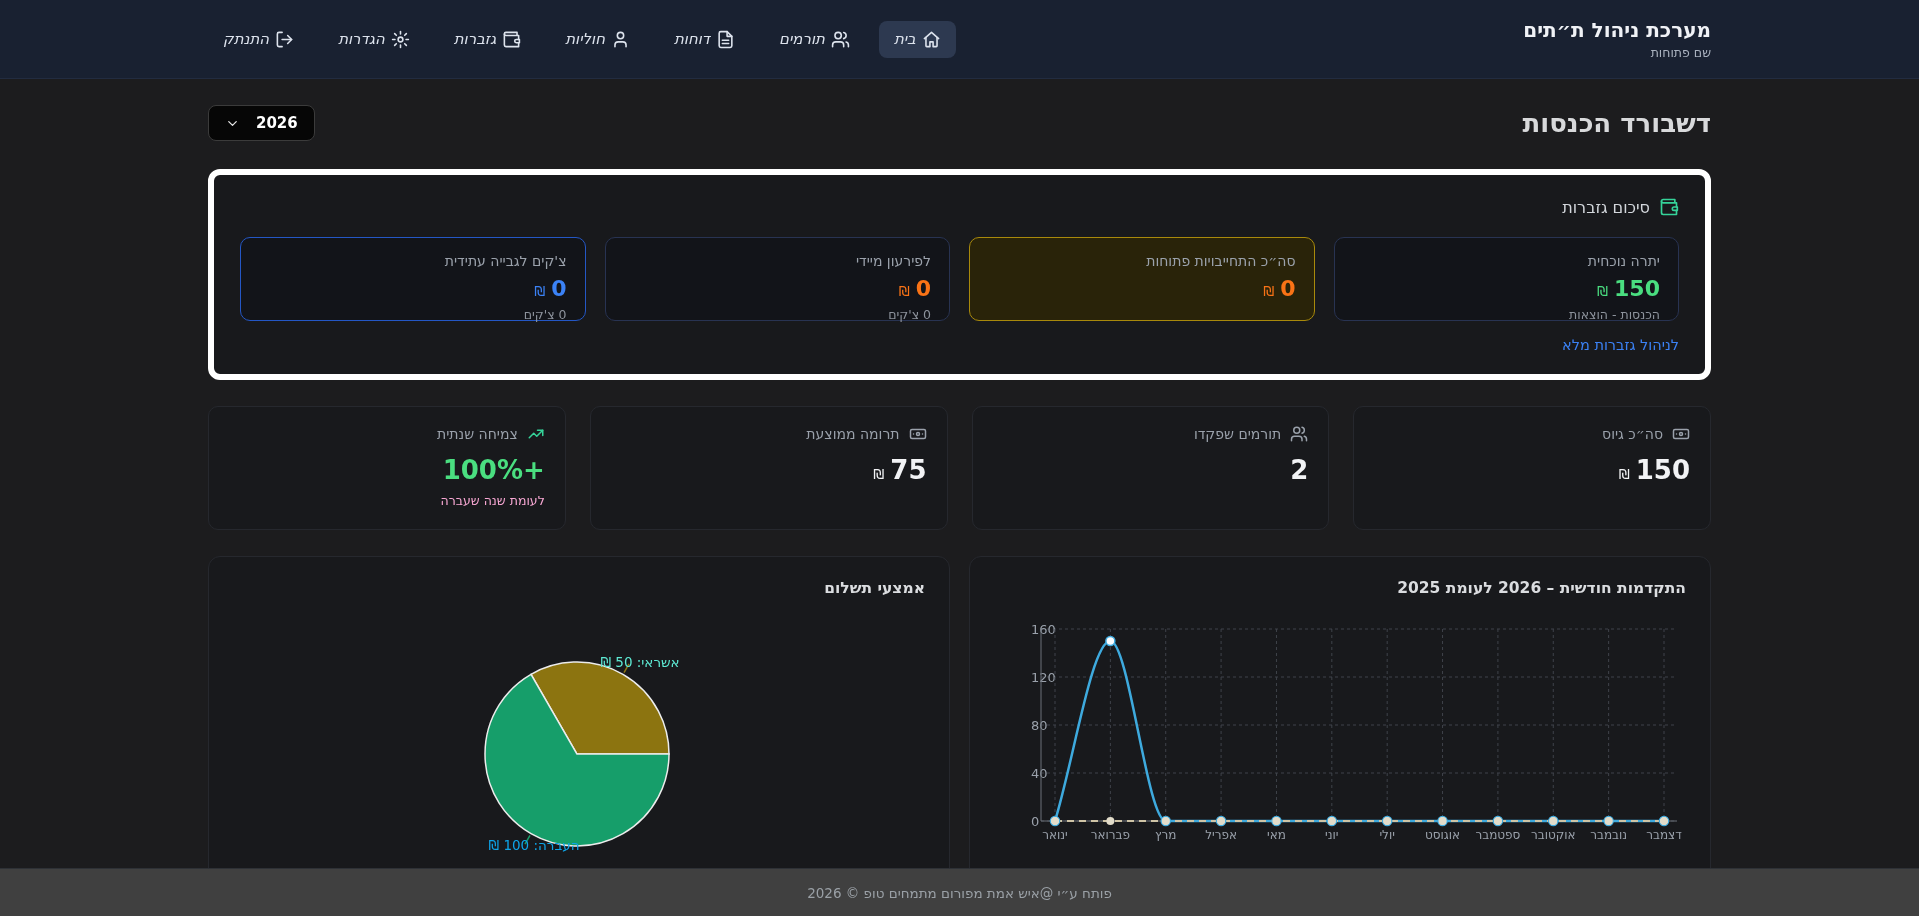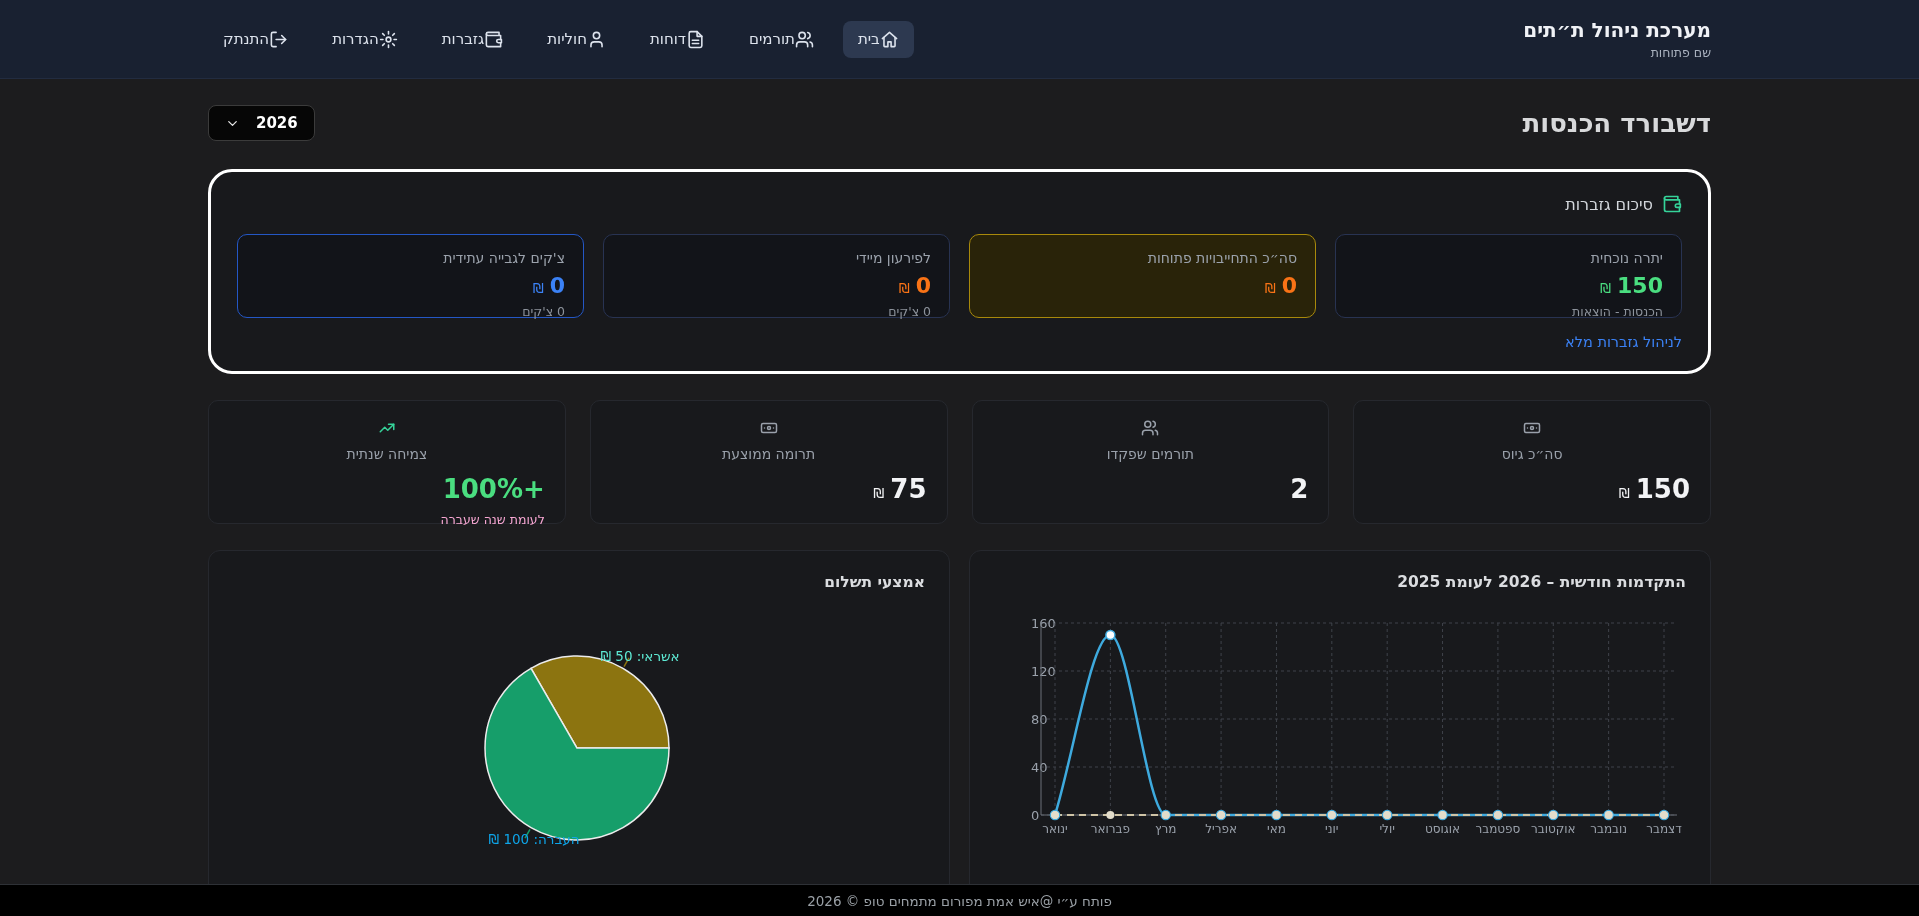--- a/index.html
+++ b/index.html
@@ -9,69 +9,69 @@
     background:#1c1c1e; color:#e5e7ea; position:relative;
   }
   .container { width:1503px; margin:0 auto; }
 
   
   .navbar { background:#192131; border-bottom:1px solid #222c40; }
   .nav-inner { display:flex; align-items:center; justify-content:space-between; height:78px; }
   .brand-title { font-size:20px; font-weight:bold; color:#f0f2f6; }
   .brand-sub { font-size:12.5px; color:#aab2bf; margin-top:3px; }
   .nav-items { display:flex; align-items:center; gap:14px; }
-  .nav-item { display:flex; align-items:center; gap:0; padding:9px 15px; border-radius:8px;
-              font-size:15px; color:#dde3ed; cursor:pointer; white-space:nowrap; }
+  .nav-item { display:flex; align-items:center; gap:6px; padding:9px 15px; border-radius:8px;
+              font-size:15px; color:#dde3ed; cursor:pointer; white-space:nowrap;font-style:italic; }
   .nav-item.active { background:#2d3950; }
   .ic { width:19px; height:19px; flex:0 0 auto; }
 
   
   .page-head { display:flex; align-items:center; justify-content:space-between; margin-top:26px; }
   .page-title { font-size:26px; font-weight:bold; color:#d8d9db; }
   .year-box { display:flex; align-items:center; gap:16px; background:#060606; border:1px solid #3b3b3b;
               border-radius:8px; padding:8px 16px; cursor:pointer; }
   .year-box .yr { font-size:15px; font-weight:bold; color:#ffffff; }
   .year-box .ic { width:15px; height:15px; color:#e8e8e8; }
 
   
-  .panel { background:#18191c; border:3px solid #ffffff; border-radius:24px; }
+  .panel { background:#18191c; border:6px solid #ffffff; border-radius:12px; }
   .treasury { margin-top:28px; padding:22px 26px 20px; }
   .panel-head { display:flex; align-items:center; gap:9px; font-size:16px; color:#d3d7dc; }
   .panel-head .ic { width:20px; height:20px; color:#35d399; }
   .tcards { display:grid; grid-template-columns:repeat(4,1fr); gap:19px; margin-top:20px; }
   .tcard { background:#121419; border:1px solid #283352; border-radius:10px; padding:15px 18px; height:84px; }
   .tcard.warning { background:#292309; border-color:#a8890b; }
   .tcard.blue { border-color:#2457c5; }
   .tcard .lbl { font-size:14px; color:#9ba2ac; }
   .valrow { direction:ltr; display:flex; justify-content:flex-end; align-items:baseline; gap:6px; margin-top:7px; }
   .valrow .cur { font-size:14px; }
   .valrow .num { font-size:22px; font-weight:bold; }
   .val-green { color:#4ade80; } .val-orange { color:#f97316; } .val-blue { color:#3b82f6; } .val-white { color:#f2f3f5; }
   .tcard .sub { font-size:12.5px; color:#8d939c; margin-top:6px; }
   .panel-link { display:inline-block; margin-top:16px; font-size:14.5px; color:#3b82f6; text-decoration:none; cursor:pointer; }
 
   
   .stats { display:grid; grid-template-columns:repeat(4,1fr); gap:24px; margin-top:26px; }
   .scard { background:#18191c; border:1px solid #26282e; border-radius:10px; padding:18px 20px; height:124px; }
-  .scard .head { display:flex; align-items:center; gap:9px; color:#9aa1ab; font-size:14px;flex-direction:column; }
+  .scard .head { display:flex; align-items:center; gap:9px; color:#9aa1ab; font-size:14px; }
   .scard .head .ic { width:18px; height:18px; }
   .scard.green .head .ic { color:#35d399; }
   .scard .valrow { margin-top:12px; }
   .scard .valrow .num { font-size:26px; }
   .scard .sub { font-size:12.5px; color:#f9a8d4; margin-top:8px; text-align:right; }
 
   
   .charts { display:grid; grid-template-columns:1fr 1fr; gap:19px; margin-top:26px; }
   .chart-panel { border:1px solid #26282e; border-radius:12px; padding:22px 24px; height:352px; overflow:hidden; position:relative; }
   .chart-title { font-size:15.5px; font-weight:600; color:#dbdde0; text-align:right; }
   .chart-body { margin-top:16px; position:relative; }
   .pie-label { position:absolute; transform:translate(-50%,-50%); font-size:13.5px; white-space:nowrap; }
 
   
-  .footer { position:absolute; left:0; right:0; bottom:0; height:32px; background:#000000;
+  .footer { position:absolute; left:0; right:0; bottom:0; height:48px; background:#404040;
             border-top:1px solid #2e3136; display:flex; align-items:center; justify-content:center;
             font-size:13.5px; color:#9aa0a6; z-index:10; }
 </style>
 </head>
 <body>
 
 <nav class="navbar">
   <div class="container nav-inner">
     <div class="brand">
       <div class="brand-title">מערכת ניהול ת״תים</div>

